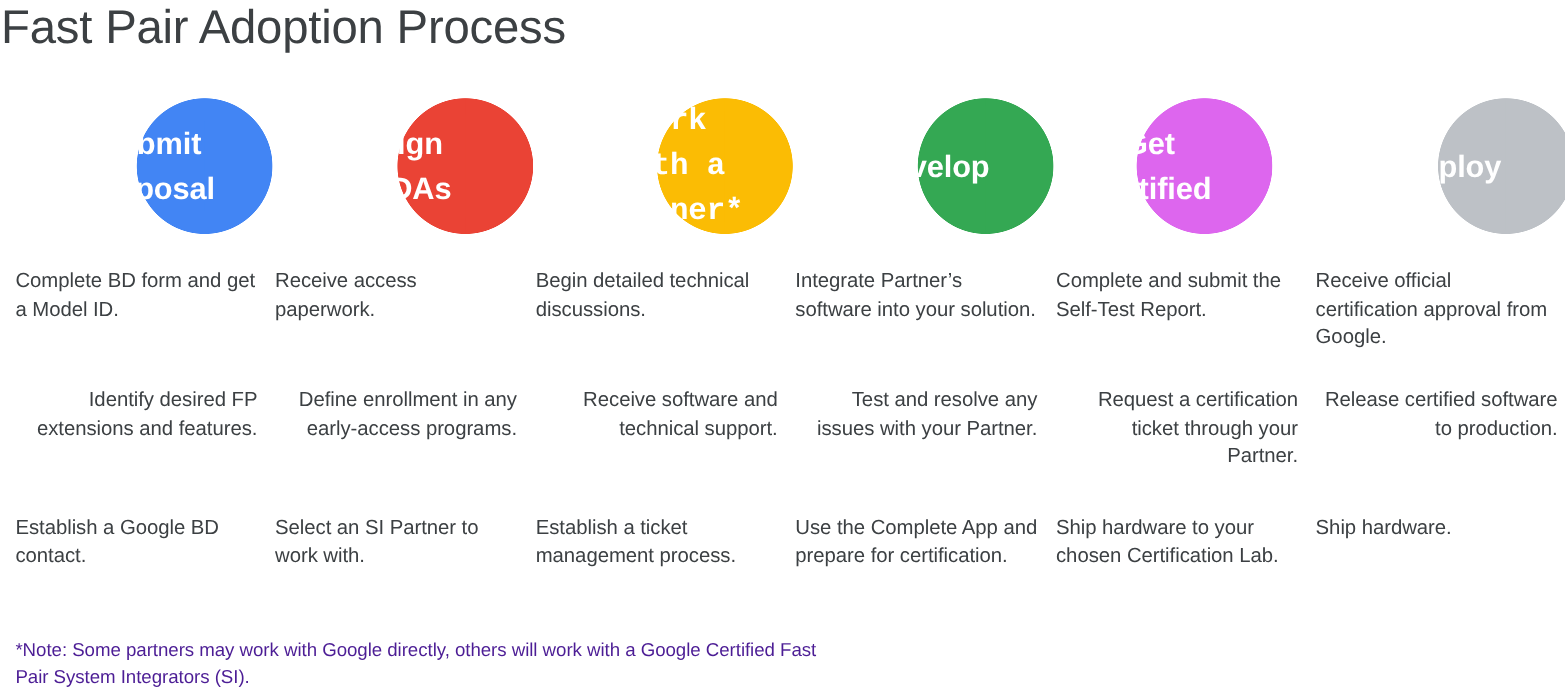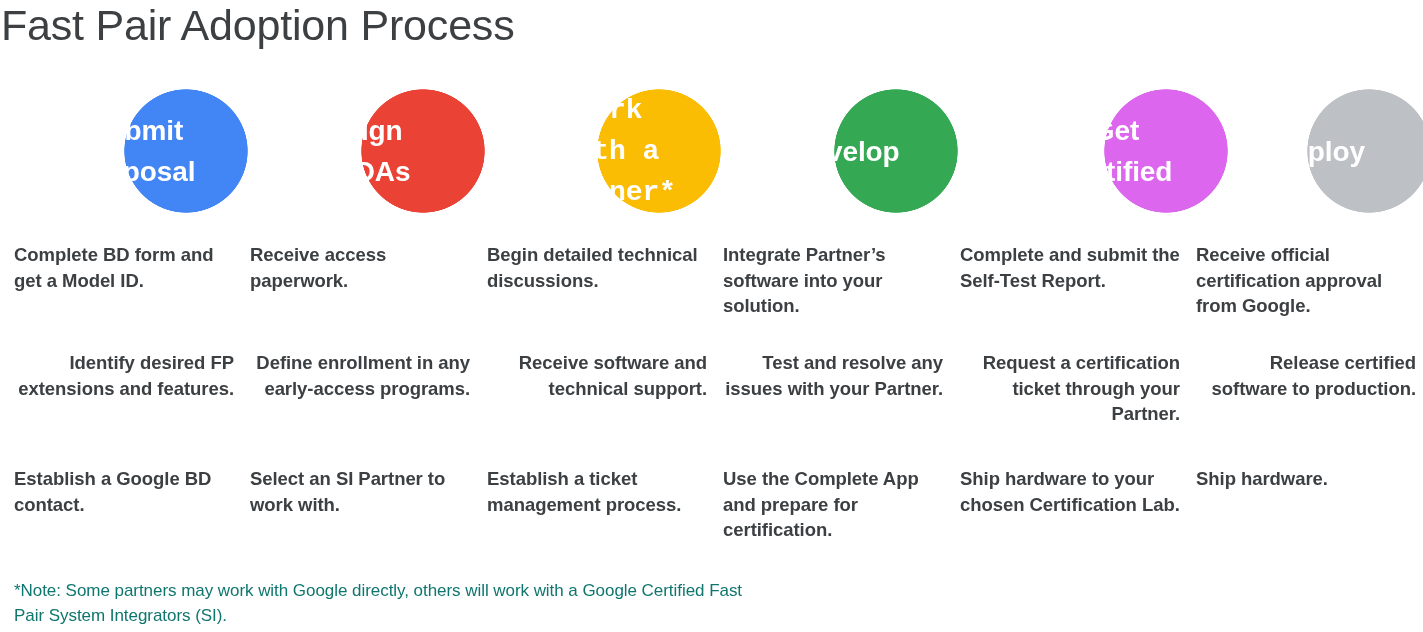--- a/index.html
+++ b/index.html
@@ -82,21 +82,20 @@
     white-space: pre-line;
   }
 
   
   #detail-grid {
     position: absolute;
     left: 0px;
     top: 240px;
     width: 1423px;
     height: 330px;
-    font-weight: bold;
   }
   .detail-col {
     position: absolute;
     top: 0;
     width: 220px;
   }
   .detail-item {
     position: absolute;
     width: 220px;
     font-size: 18.5px;
@@ -109,21 +108,21 @@
   .detail-item.r2 { top: 226px; }
 
   
   #footnote {
     position: absolute;
     left: 14px;
     top: 578px;
     width: 760px;
     font-size: 17px;
     line-height: 25px;
-    color: #0f766e;
+    color: #4c1d95;
     letter-spacing: -0.05px;
   }
 </style>
 </head>
 <body>
 
 <div id="page-title">Fast Pair Adoption Process</div>
 
 <div id="banner-row">
     <div class="banner" style="left: 0px; width: 248px; z-index: 6;">
@@ -139,21 +138,21 @@
     <div class="banner" style="left: 473px; width: 248px; z-index: 4; font-family: Liberation Mono, monospace;">
       <div class="banner-shape" style="background: rgb(251, 188, 4);"></div>
       <div class="banner-label">Work
 with a
 Partner*</div>
     </div>
     <div class="banner" style="left: 709.5px; width: 248px; z-index: 3;">
       <div class="banner-shape" style="background: rgb(52, 168, 83);"></div>
       <div class="banner-label">Develop</div>
     </div>
-    <div class="banner" style="left: 980px; width: 248px; z-index: 2;">
+    <div class="banner" style="left: 909px; width: 248px; z-index: 2;">
       <div class="banner-shape" style="background: rgb(221, 102, 238);"></div>
       <div class="banner-label">Get
 Certified</div>
     </div>
     <div class="banner" style="left: 1182.5px; width: 248px; z-index: 1;">
       <div class="banner-shape" style="background: rgb(189, 193, 198);"></div>
       <div class="banner-label">Deploy</div>
     </div>
   </div>
 

